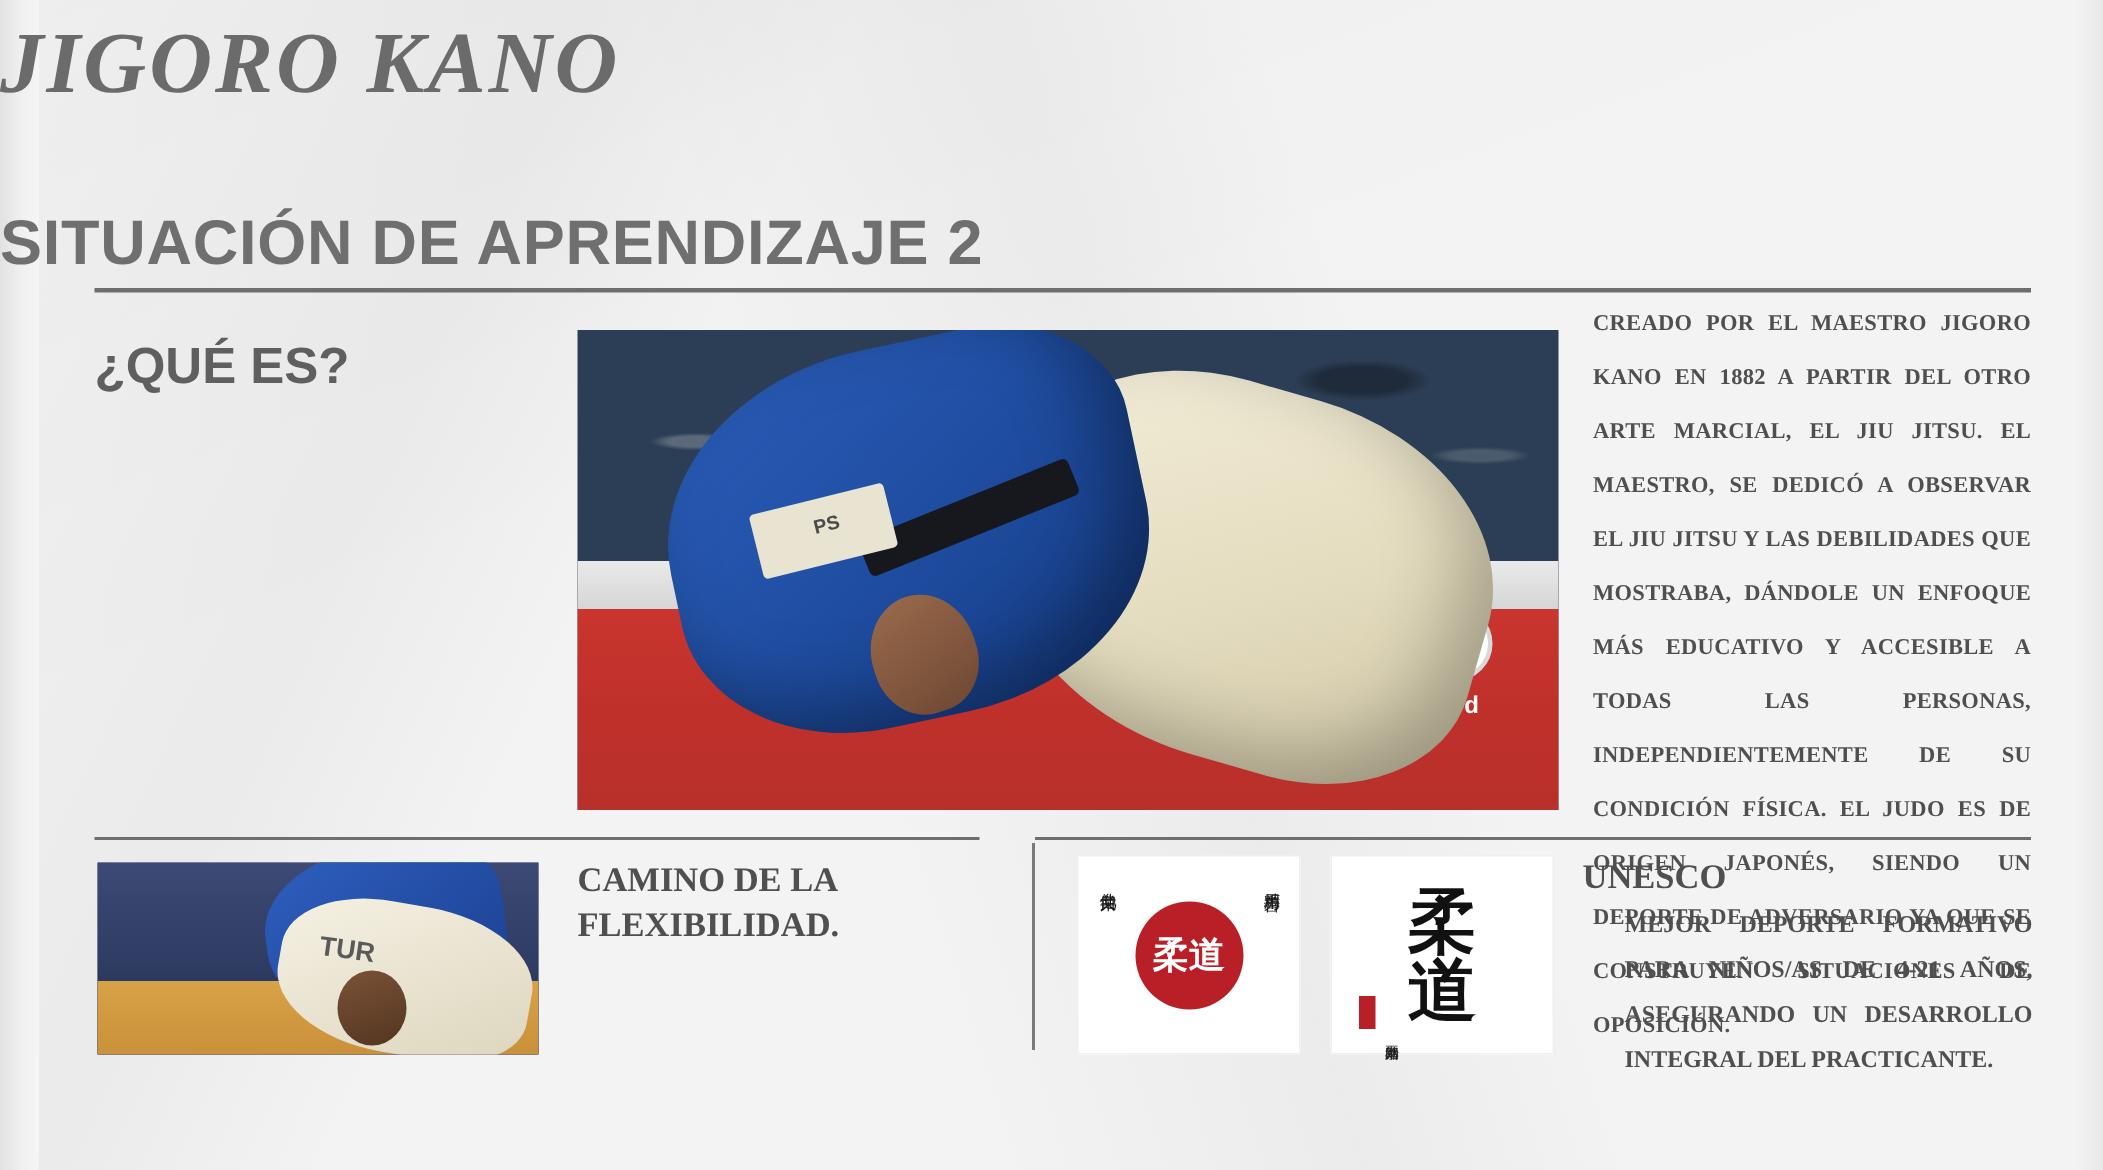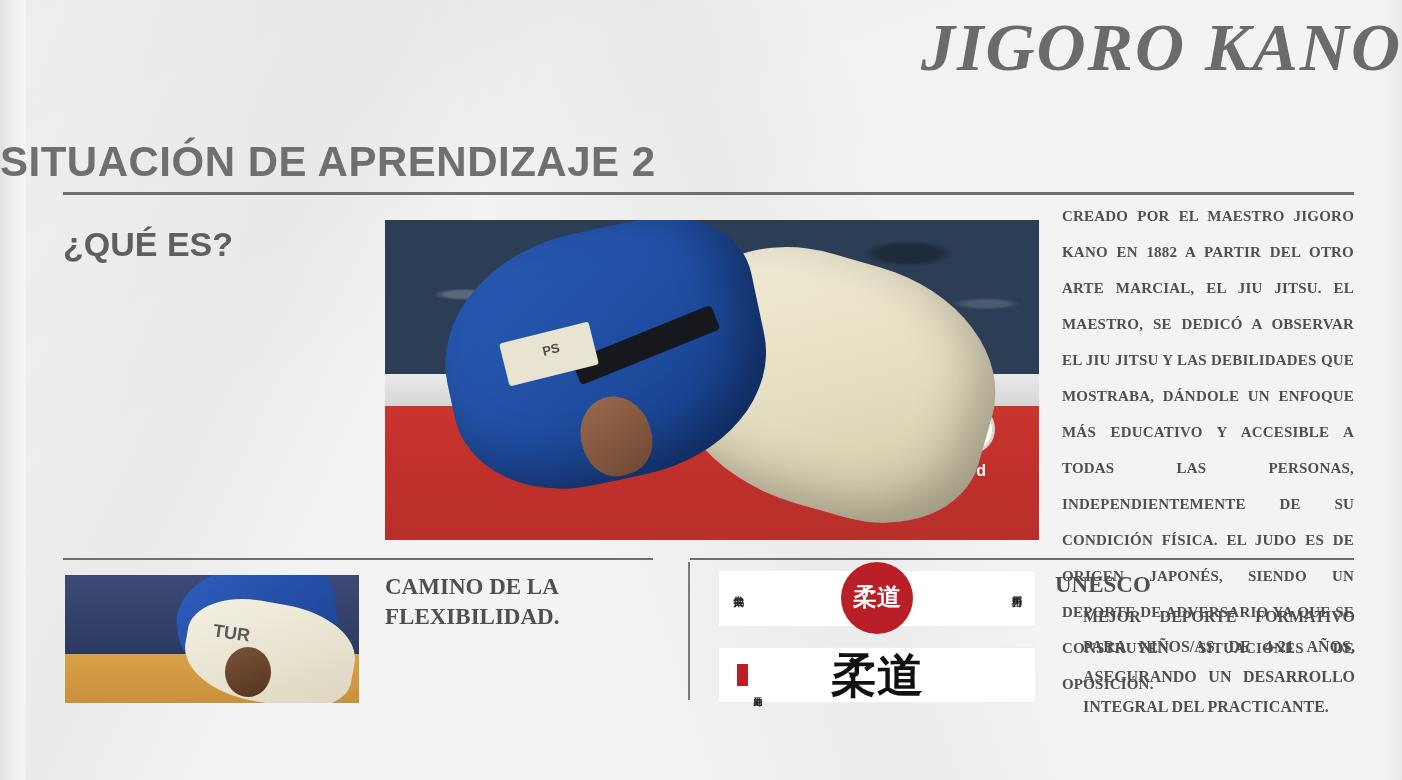--- a/index.html
+++ b/index.html
@@ -36,25 +36,25 @@
     right: 0; top: 0; bottom: 0;
     width: 20px;
     background: linear-gradient(270deg, #e9e9e9 0%, #f4f4f4 100%);
   }
 
   
   .main-title {
     position: absolute;
     left: 0; right: 0;
     top: 8px;
-    text-align: right;
+    text-align: left;
     font-family: "Liberation Serif", serif;
     font-style: italic;
     font-weight: bold;
-    font-size: 68px;
+    font-size: 58px;
     letter-spacing: 2px;
     color: #6b6b6b;
   }
   .sub-title {
     position: absolute;
     left: 0; right: 0;
     top: 138px;
     text-align: left;
     font-family: "Liberation Sans", sans-serif;
     font-weight: bold;
@@ -258,21 +258,21 @@
     font-variant: small-caps;
     text-transform: uppercase;
     font-size:16px;
     line-height:30px;
     color:#4f4f4f;
     text-align: justify;
   }
 
   .kanji-wrap {
     position:absolute; left:718px; top:570px; width:318px; height:133px;
-    display:flex; gap:20px;flex-direction:column;
+    display:flex; gap:20px;
   }
   .kanji-card {
     background:#ffffff; position:relative; flex:1;
     border:1px solid #efefef;
   }
   .kanji-card .mark {
     position:absolute; left:50%; top:50%; transform:translate(-50%,-50%);
     font-family:"DejaVu Sans", sans-serif; font-weight:bold;
     color:#111; text-align:center; line-height:1.0;
   }

